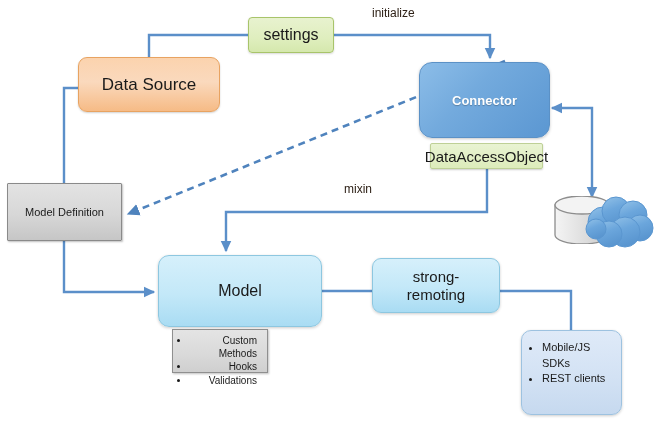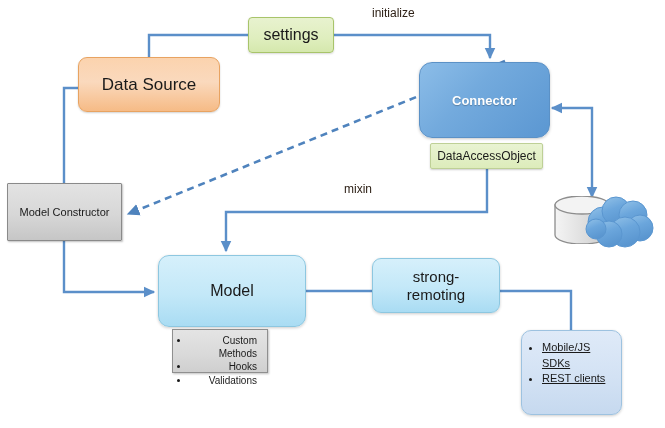--- a/index.html
+++ b/index.html
@@ -70,37 +70,37 @@
     border-radius: 2px;
     background: linear-gradient(180deg, #e9f3d2 0%, #ddecbb 100%);
     font-size: 10.5px;
     box-shadow: 0 1px 2px rgba(0,0,0,.2);
   }
   .n-dao {
     left: 430px; top: 143px; width: 113px; height: 26px;
     border: 1px solid #bed096;
     border-radius: 2px;
     background: linear-gradient(180deg, #e9f3d2 0%, #ddecbb 100%);
-    font-size: 12px;
+    font-size: 15px;
     box-shadow: 0 1px 2px rgba(0,0,0,.2);
   }
 
   
   .n-modeldef {
     left: 7px; top: 183px; width: 115px; height: 58px;
     border: 1px solid #8a8a8a;
     border-radius: 1px;
     background: linear-gradient(180deg, #e3e3e3 0%, #d7d7d7 55%, #c6c6c6 100%);
     font-size: 11px;
     box-shadow: 1px 1px 2px rgba(0,0,0,.25);
   }
 
   
   .n-modelctor {
-    left: 158px; top: 255px; width: 148px; height: 72px;
+    left: 158px; top: 255px; width: 164px; height: 72px;
     border: 1px solid #8dc7e0;
     border-radius: 11px;
     background: linear-gradient(180deg, #d6f0fb 0%, #c3e8f8 55%, #a9dcf3 100%);
     font-size: 16px;
     line-height: 1.12;
     box-shadow: 0 1px 3px rgba(0,0,0,.2);
   }
   .n-hooks {
     left: 172px; top: 329px; width: 96px; height: 44px;
     border: 1px solid #8f8f8f;
@@ -130,21 +130,21 @@
     left: 521px; top: 330px; width: 101px; height: 85px;
     border: 1px solid #9dc2e0;
     border-radius: 10px;
     background: linear-gradient(180deg, #dfeaf8 0%, #d3e2f4 55%, #c6d9ef 100%);
     font-size: 11px;
     box-shadow: 0 1px 3px rgba(0,0,0,.2);
     display: block;
     padding: 9px 4px 4px 6px;
     text-align: left;
   }
-  .n-clients ul { margin: 0; padding: 0 0 0 14px; list-style: disc; text-decoration: underline; }
+  .n-clients ul { margin: 0; padding: 0 0 0 14px; list-style: disc; }
   .n-clients li { line-height: 1.42; }
 
   
   .edge-label {
     position: absolute;
     font-size: 12px;
     color: #2f2218;
     white-space: nowrap;
   }
   .lbl-initialize { left: 372px; top: 6px; }
@@ -203,21 +203,21 @@
   </div>
 
   <div class="node n-connector">
     <span>Connector</span>
   </div>
   <div class="node n-dao">
     <span>DataAccessObject</span>
   </div>
 
   <div class="node n-modeldef">
-    <span>Model Constructor</span>
+    <span>Model Definition</span>
   </div>
 
   <div class="node n-modelctor">
     <span>
       <span>Model</span><br>
     </span>
   </div>
 
   <div class="node n-hooks">
     <ul>

